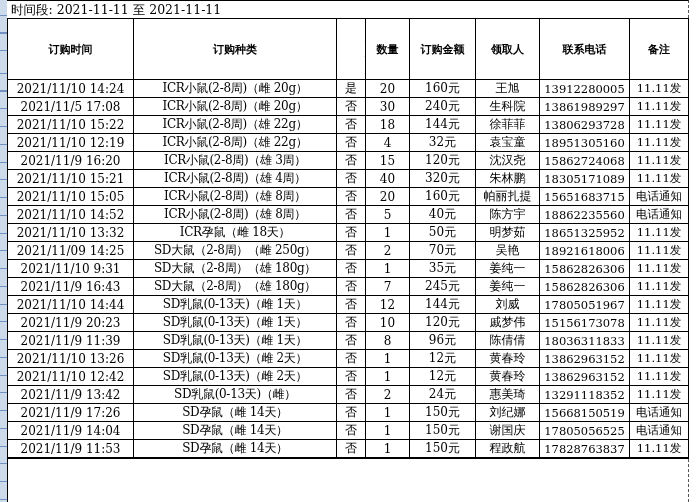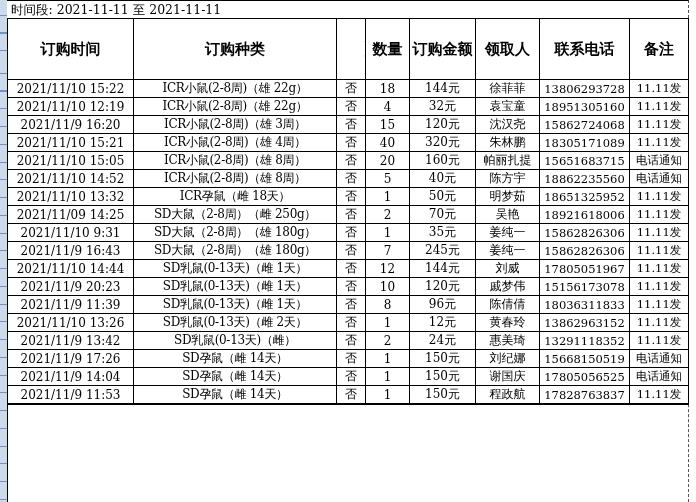--- a/index.html
+++ b/index.html
@@ -15,21 +15,21 @@
   .sheet{position:absolute;left:7px;top:0;width:682px;height:502px;
          border-top:1px solid #000;border-right:1px dashed #555;box-sizing:border-box;}
   .period{height:17px;line-height:17px;padding-left:4px;
           font-family:"DejaVu Serif","Liberation Serif",serif;
           font-size:12.5px;white-space:nowrap;background:#fff;}
   table{border-collapse:collapse;table-layout:fixed;width:681px;}
   col.c0{width:126px}col.c1{width:203px}col.c2{width:29px}col.c3{width:44px}
   col.c4{width:66px}col.c5{width:64px}col.c6{width:90px}col.c7{width:59px}
   th,td{border:1px solid #000;padding:0;text-align:center;vertical-align:middle;
         overflow:hidden;white-space:nowrap;}
-  th{height:37px;font-size:15px;font-weight:bold;font-family:"DejaVu Sans",sans-serif;}
+  th{height:37px;font-size:11px;font-weight:bold;font-family:"DejaVu Sans",sans-serif;}
   th.wrap{white-space:normal;line-height:15px;padding-left:28px;}
   td{height:16.7px;font-size:12px;font-family:"DejaVu Serif","Liberation Serif",serif;}
   tbody tr:last-child td{border-bottom:2px solid #000;}
   td.c1{letter-spacing:-0.3px;}
   td.c7,td.c6{font-size:11.5px;}
 </style>
 </head>
 <body>
 
 <div class="screen">
@@ -54,20 +54,40 @@
           <th class="wrap">直接代养</th>
           <th>数量</th>
           <th>订购金额</th>
           <th>领取人</th>
           <th>联系电话</th>
           <th>备注</th>
         </tr>
       </thead>
       <tbody>
           <tr>
+            <td class="c0">2021/11/10 14:24</td>
+            <td class="c1">ICR小鼠(2-8周)（雌 20g）</td>
+            <td class="c2">是</td>
+            <td class="c3">20</td>
+            <td class="c4">160元</td>
+            <td class="c5">王旭</td>
+            <td class="c6">13912280005</td>
+            <td class="c7">11.11发</td>
+          </tr>
+          <tr>
+            <td class="c0">2021/11/5 17:08</td>
+            <td class="c1">ICR小鼠(2-8周)（雌 20g）</td>
+            <td class="c2">否</td>
+            <td class="c3">30</td>
+            <td class="c4">240元</td>
+            <td class="c5">生科院</td>
+            <td class="c6">13861989297</td>
+            <td class="c7">11.11发</td>
+          </tr>
+          <tr>
             <td class="c0">2021/11/10 15:22</td>
             <td class="c1">ICR小鼠(2-8周)（雄 22g）</td>
             <td class="c2">否</td>
             <td class="c3">18</td>
             <td class="c4">144元</td>
             <td class="c5">徐菲菲</td>
             <td class="c6">13806293728</td>
             <td class="c7">11.11发</td>
           </tr>
           <tr>
@@ -185,20 +205,30 @@
             <td class="c1">SD乳鼠(0-13天)（雌 1天）</td>
             <td class="c2">否</td>
             <td class="c3">8</td>
             <td class="c4">96元</td>
             <td class="c5">陈倩倩</td>
             <td class="c6">18036311833</td>
             <td class="c7">11.11发</td>
           </tr>
           <tr>
             <td class="c0">2021/11/10 13:26</td>
+            <td class="c1">SD乳鼠(0-13天)（雌 2天）</td>
+            <td class="c2">否</td>
+            <td class="c3">1</td>
+            <td class="c4">12元</td>
+            <td class="c5">黄春玲</td>
+            <td class="c6">13862963152</td>
+            <td class="c7">11.11发</td>
+          </tr>
+          <tr>
+            <td class="c0">2021/11/10 12:42</td>
             <td class="c1">SD乳鼠(0-13天)（雌 2天）</td>
             <td class="c2">否</td>
             <td class="c3">1</td>
             <td class="c4">12元</td>
             <td class="c5">黄春玲</td>
             <td class="c6">13862963152</td>
             <td class="c7">11.11发</td>
           </tr>
           <tr>
             <td class="c0">2021/11/9 13:42</td>

